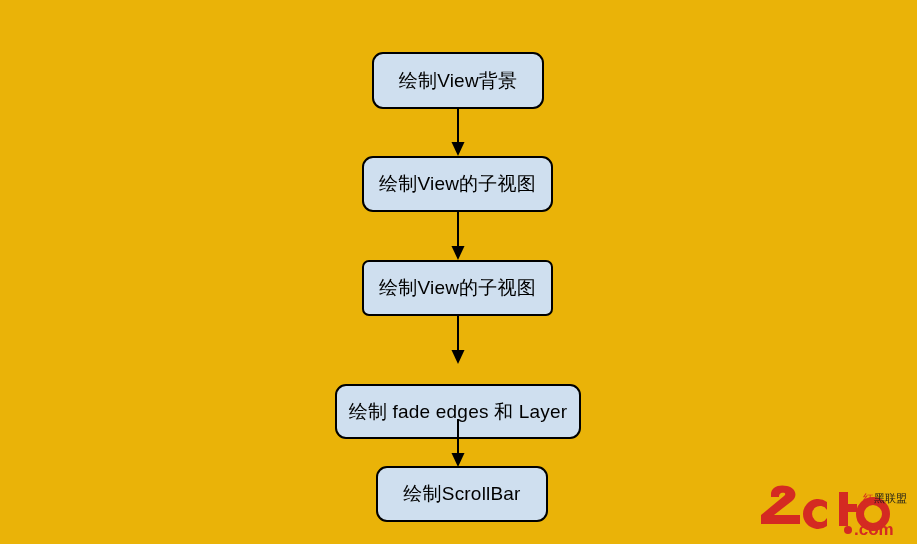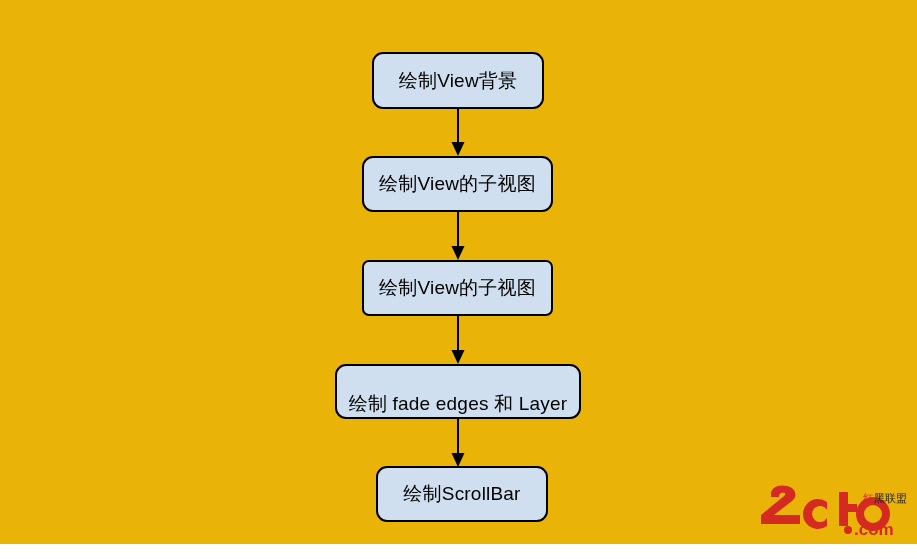--- a/index.html
+++ b/index.html
@@ -84,21 +84,21 @@
     <span>绘制View的子视图</span>
   </div>
 
   <div class="connector" style="left:446px; top:316px; height:48px;">
     <svg width="24" height="48" viewBox="0 0 24 48">
       <line x1="12" y1="0" x2="12" y2="39" stroke="#000000" stroke-width="2"></line>
       <polygon points="12,48 5.5,34 18.5,34" fill="#000000"></polygon>
     </svg>
   </div>
 
-  <div class="flow-node" id="node-4" style="left:335px; top:364px; width:246px; height:55px;align-items:flex-end;">
+  <div class="flow-node" id="node-4" style="left:335px; top:384px; width:246px; height:55px;">
     <span>绘制 fade edges 和 Layer</span>
   </div>
 
   <div class="connector" style="left:446px; top:419px; height:48px;">
     <svg width="24" height="48" viewBox="0 0 24 48">
       <line x1="12" y1="0" x2="12" y2="39" stroke="#000000" stroke-width="2"></line>
       <polygon points="12,48 5.5,34 18.5,34" fill="#000000"></polygon>
     </svg>
   </div>
 

